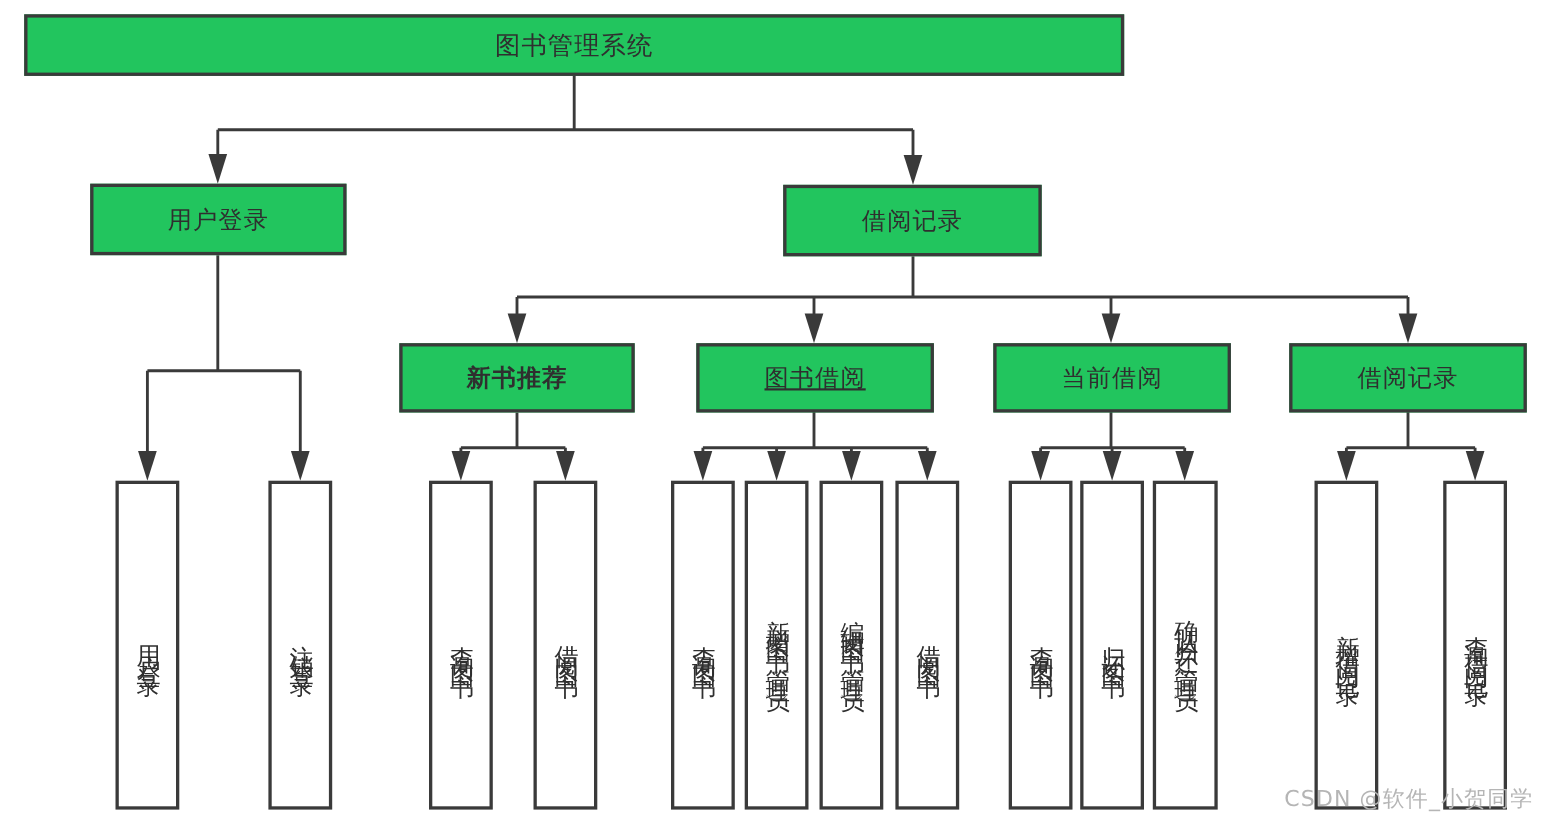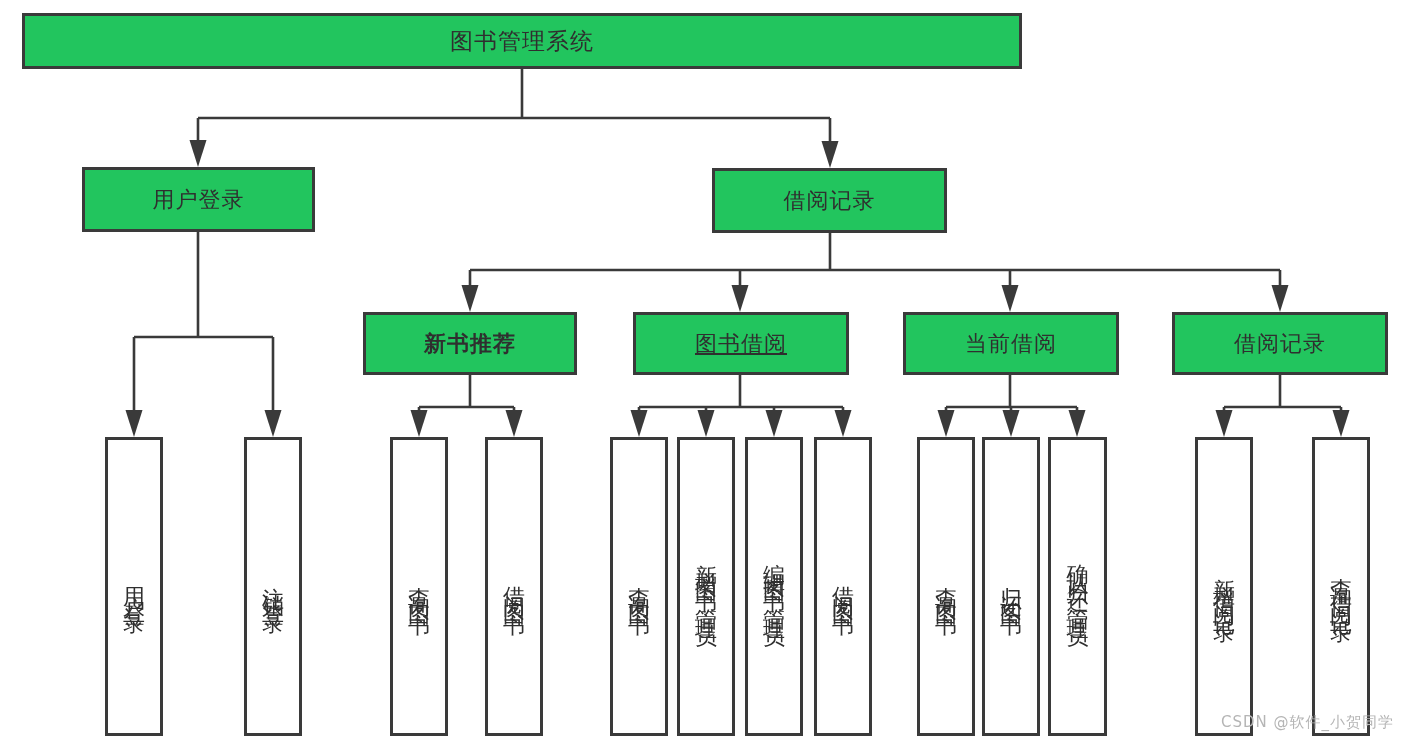--- a/index.html
+++ b/index.html
@@ -21,21 +21,21 @@
     border:3px solid #3a3a3a; background:#ffffff;
     display:flex; align-items:center; justify-content:center;
   }
   .leaf span {
     writing-mode:vertical-rl; text-orientation:mixed;
     font-size:22px; letter-spacing:9px; line-height:1.1; color:#2f2f2f;
     white-space:nowrap;
   }
   .watermark {
     position:absolute; right:11px; top:713px;
-    font-size:15px; color:#b5b5b5; letter-spacing:1px;
+    font-size:20px; color:#b5b5b5; letter-spacing:1px;
     z-index:5; white-space:nowrap;
   }
 </style>
 </head>
 <body>
 
 <div class="canvas">
 
   <svg class="connectors" viewBox="0 0 1405 747" xmlns="http://www.w3.org/2000/svg">
       <path d="M522 68 L522 119 M198 118 L830 118 M198 232 L198 338 M134 337 L273 337 M830 233 L830 271 M470 270 L1280 270 M470 375 L470 408 M419 407 L514 407 M740 374 L740 408 M639 407 L843 407 M1010 374 L1010 408 M946 407 L1077 407 M1280 374 L1280 408 M1224 407 L1341 407 M198 118 L198 149 M830 118 L830 150 M134 337 L134 419 M273 337 L273 419 M470 270 L470 294 M740 270 L740 294 M1010 270 L1010 294 M1280 270 L1280 294 M419 407 L419 419 M514 407 L514 419 M639 407 L639 419 M706 407 L706 419 M774 407 L774 419 M843 407 L843 419 M946 407 L946 419 M1011 407 L1011 419 M1077 407 L1077 419 M1224 407 L1224 419 M1341 407 L1341 419" stroke="#3a3a3a" stroke-width="2.6" fill="none"></path>

